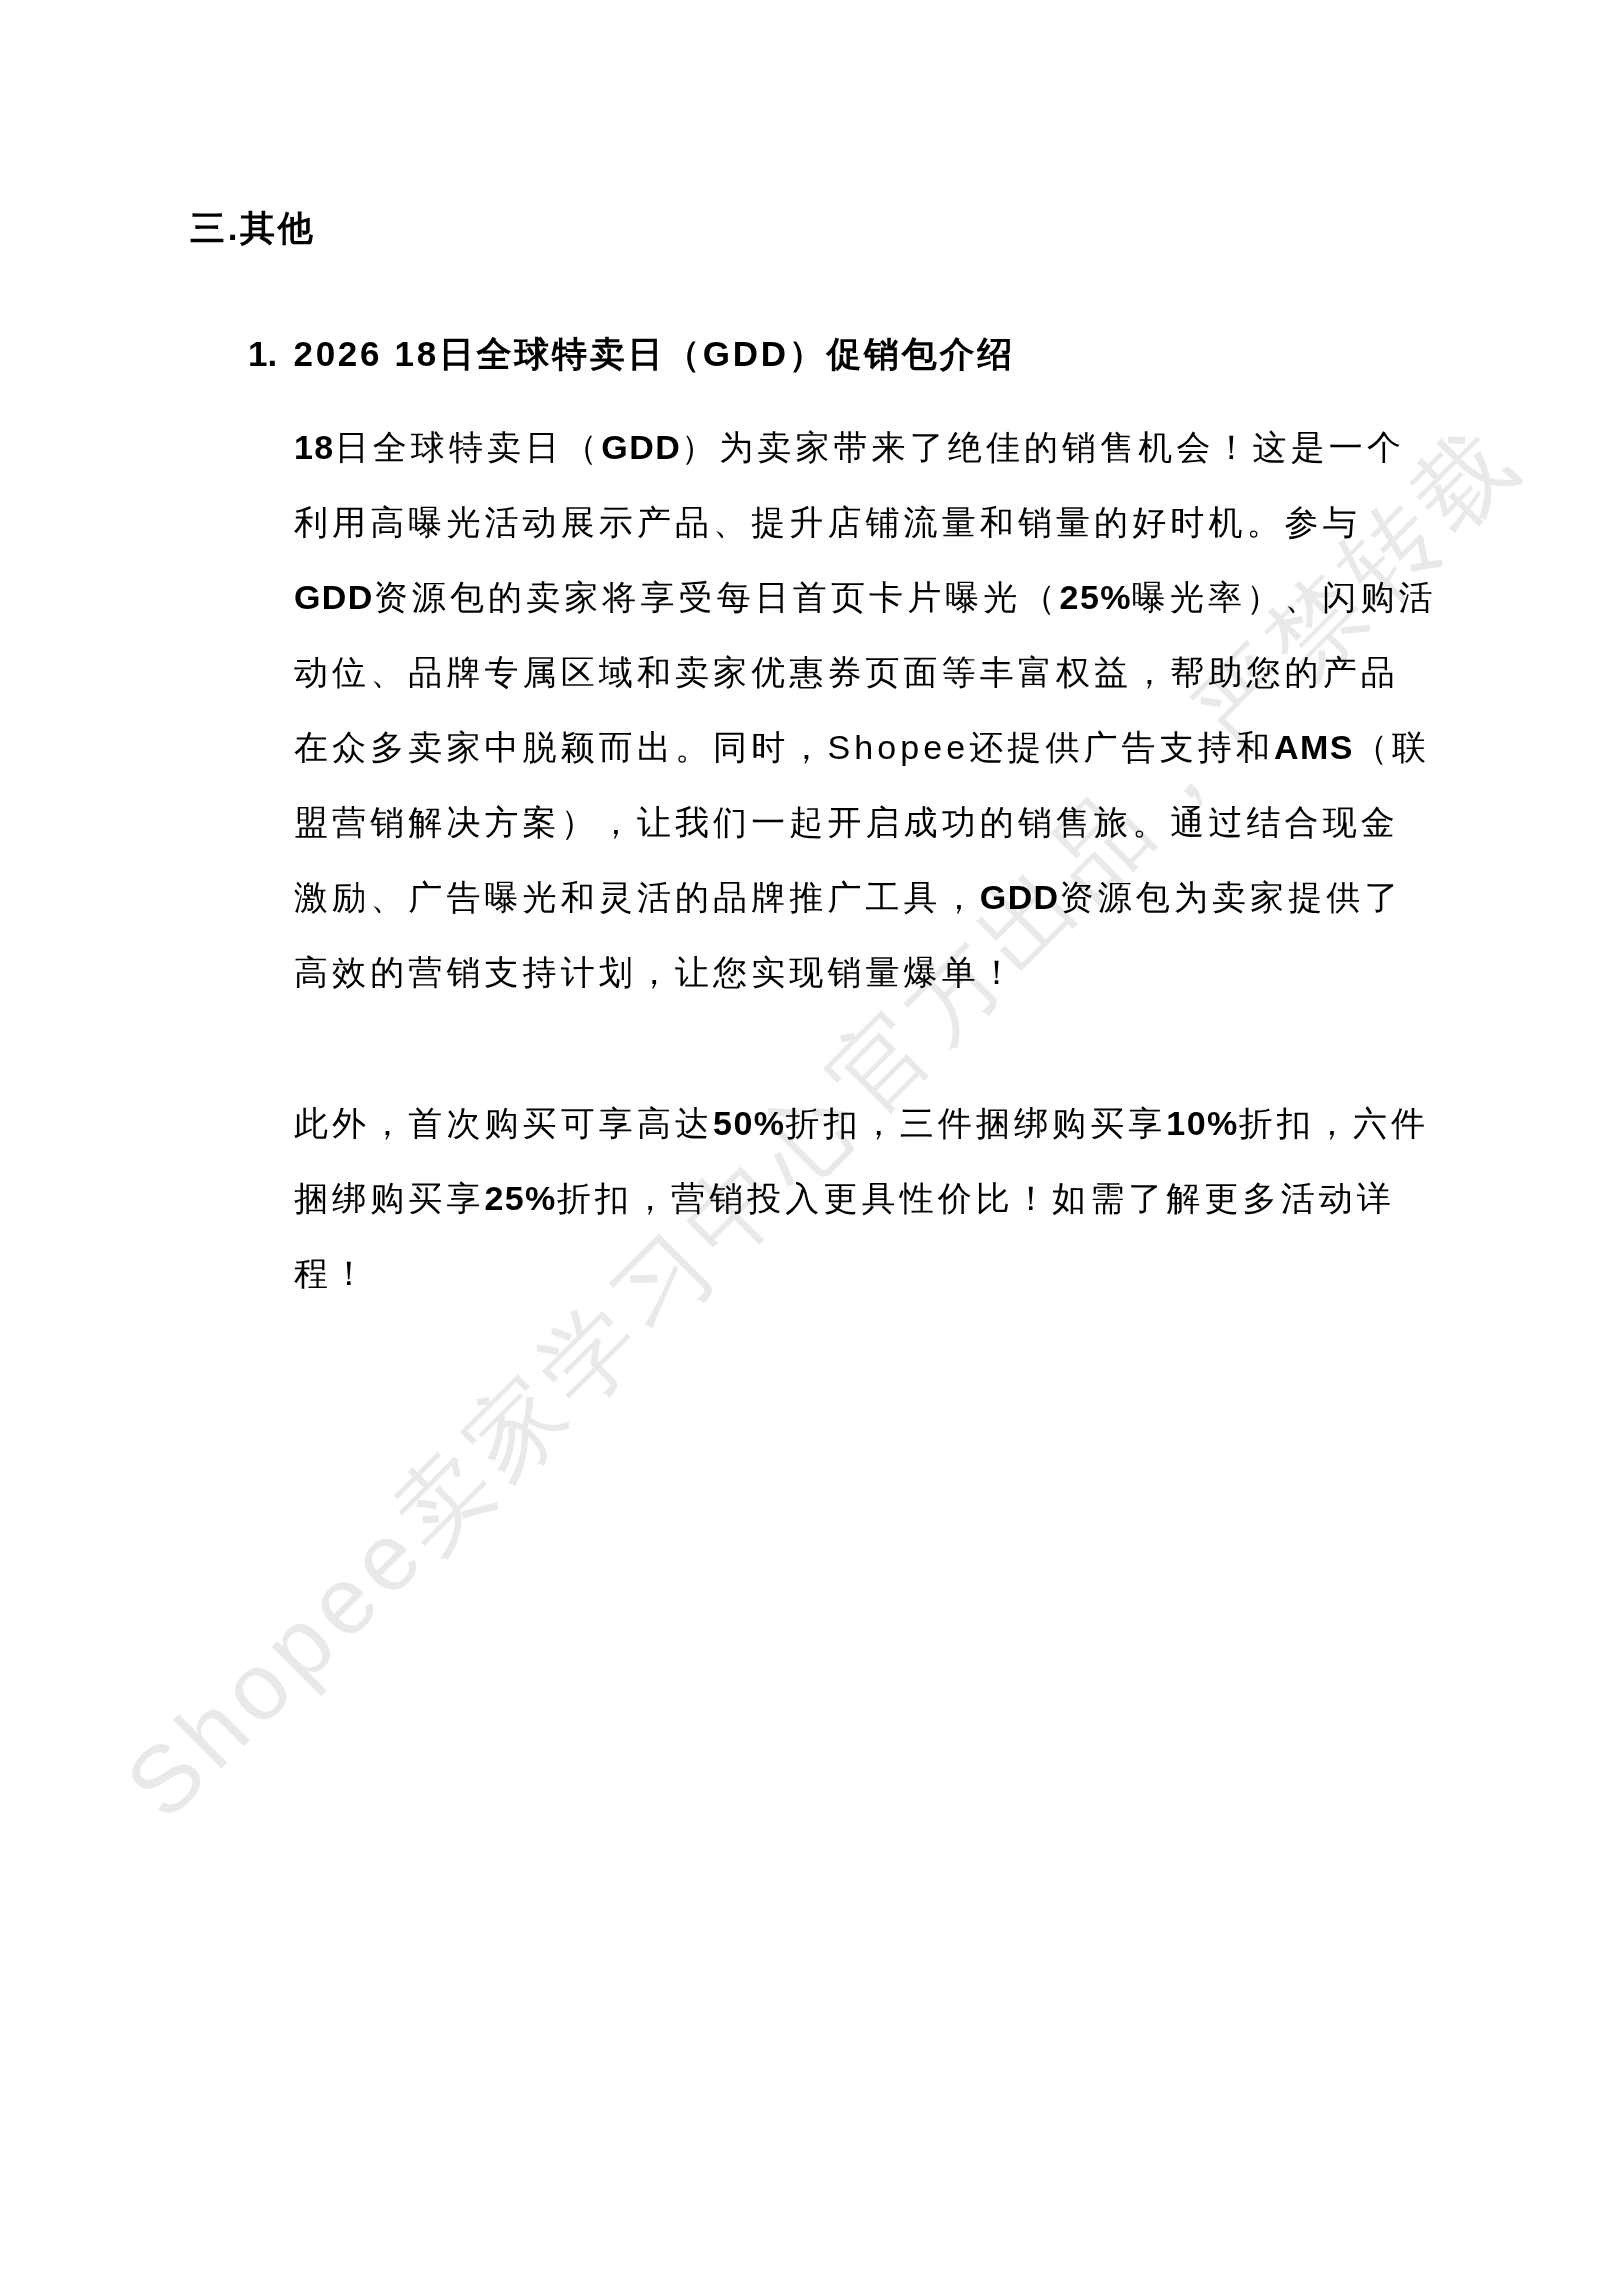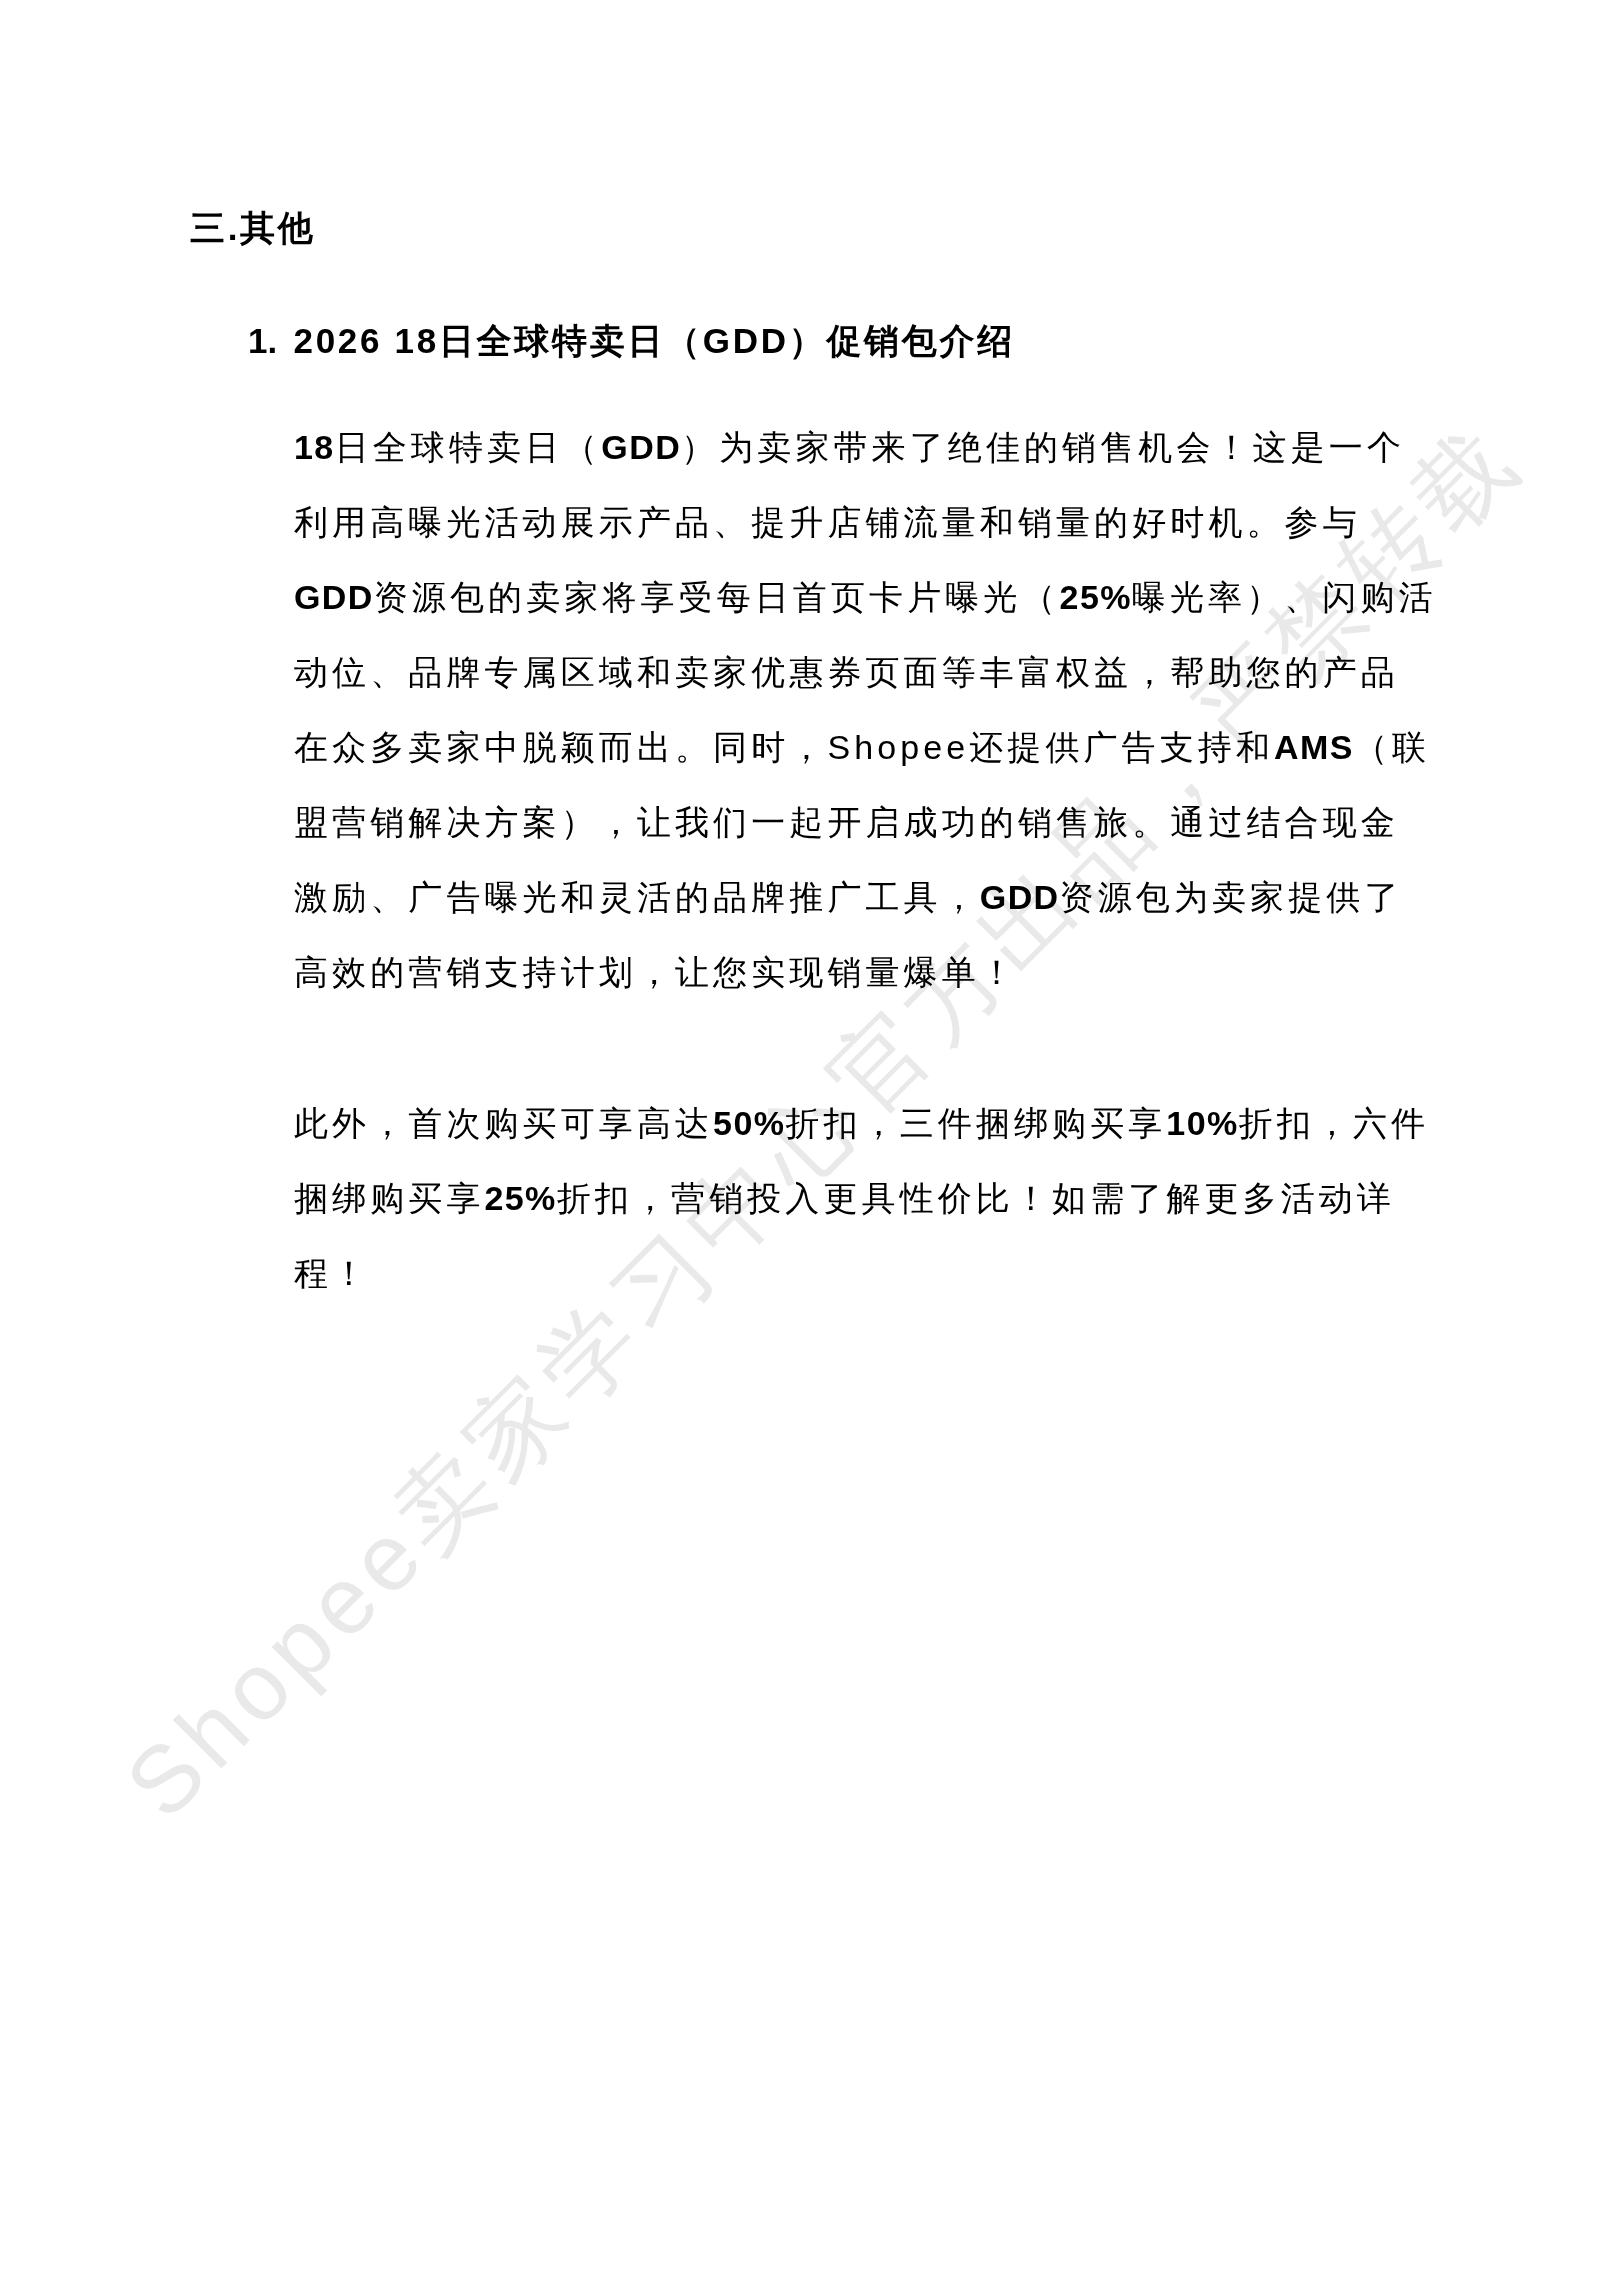--- a/index.html
+++ b/index.html
@@ -40,21 +40,21 @@
     top: 197px;
     font-size: 35px;
     font-weight: 700;
     letter-spacing: 2.7px;
     line-height: 61px;
     white-space: nowrap;
   }
   .item-heading {
     position: absolute;
     left: 248px;
-    top: 310px;
+    top: 323px;
     font-size: 35px;
     font-weight: 700;
     letter-spacing: 2.7px;
     line-height: 61px;
     white-space: nowrap;
   }
   .item-heading .num {
     margin-right: 16.3px;
     letter-spacing: 0;
   }

